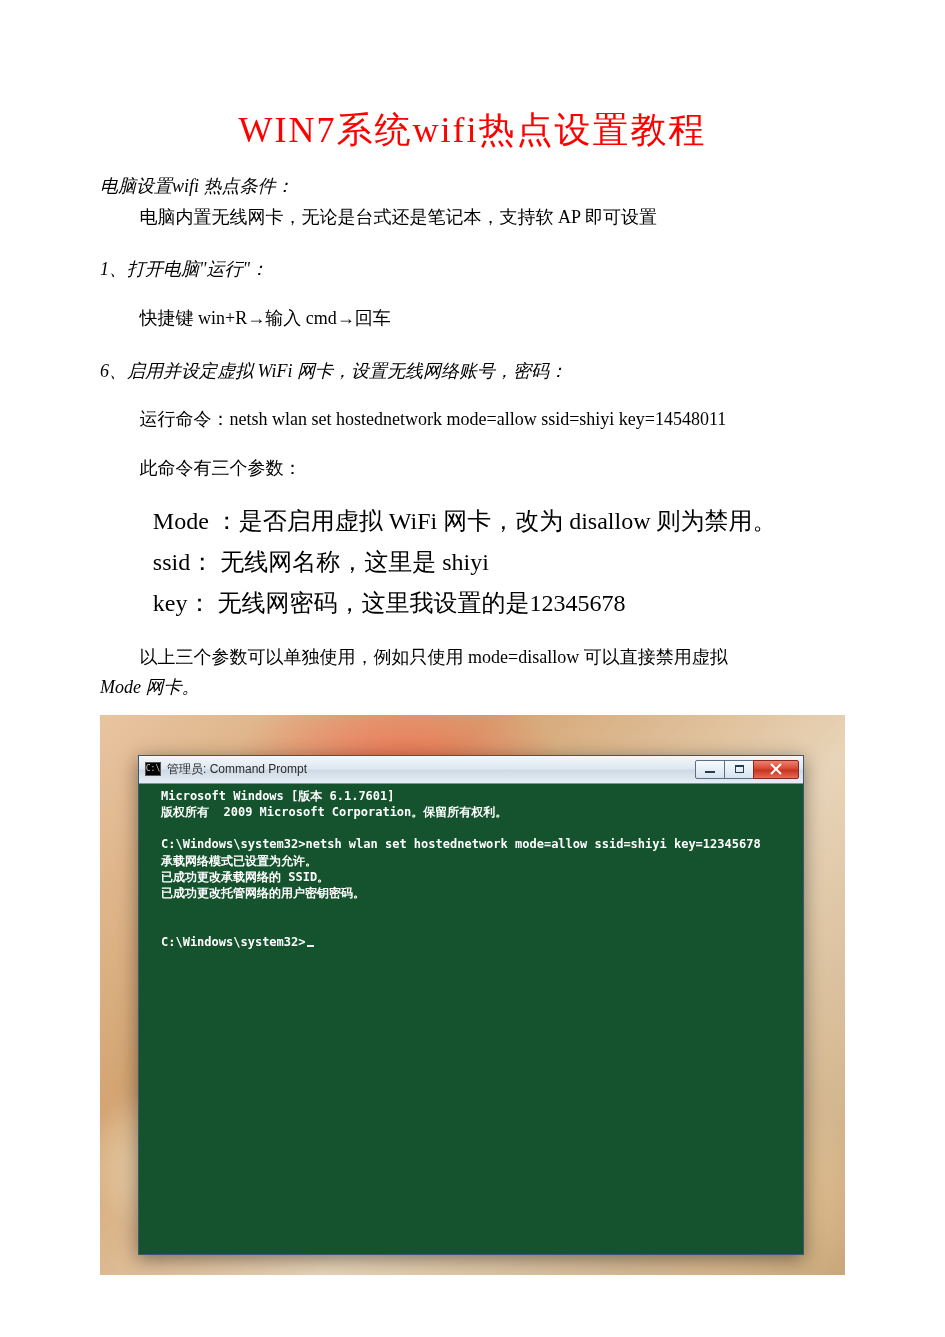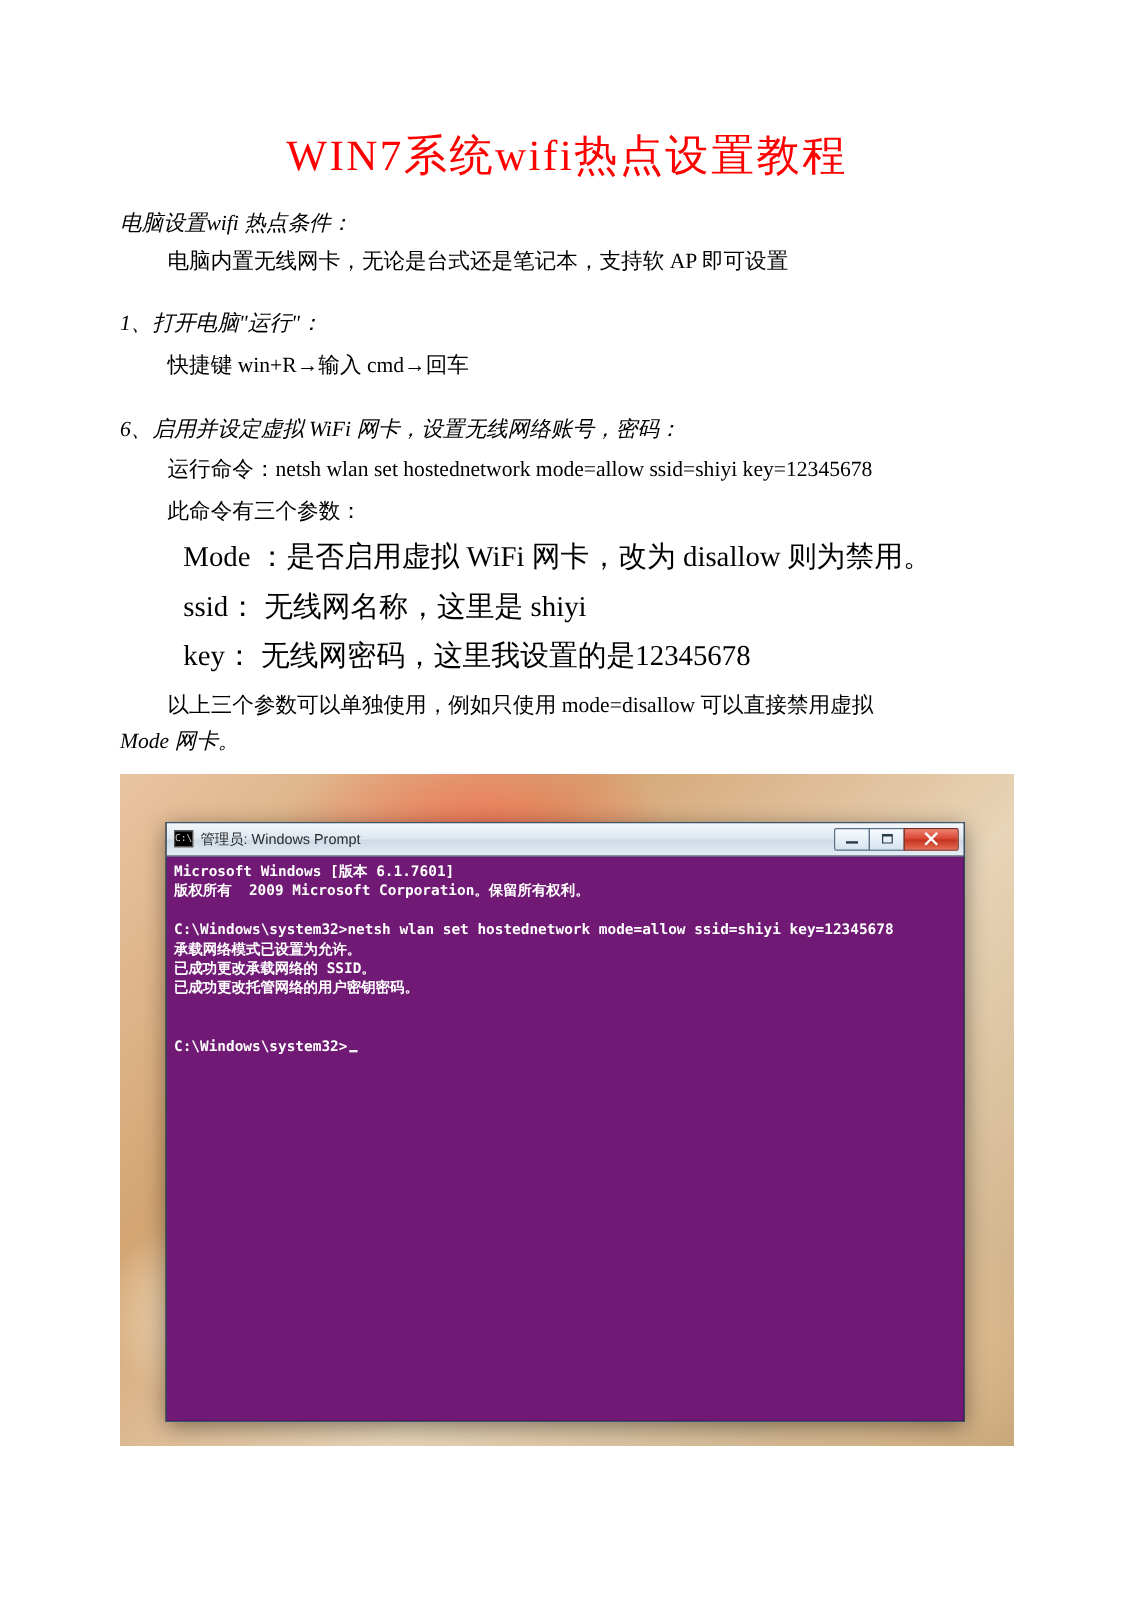--- a/index.html
+++ b/index.html
@@ -20,21 +20,21 @@
       color: #ff0000;
       font-family: "SimSun", "宋体", serif;
       margin-bottom: 10px;
       letter-spacing: 2px;
     }
     .sub-line { font-size: 18px; font-style: italic; }
     .indent-line { font-size: 18px; padding-left: 2.2em; }
     .para { font-size: 18px; text-indent: 2.2em; margin-top: 2px; }
     .param-line { font-size: 24px; padding-left: 2.2em; font-family: "Times New Roman", SimSun, serif; }
     .section-gap { margin-top: 22px; }
-    .small-gap { margin-top: 4px; }
+    .small-gap { margin-top: 18px; }
     .screenshot-wrap {
       margin-top: 12px;
       width: 745px;
       height: 560px;
       position: relative;
       background: linear-gradient(135deg, #e8c4a0 0%, #d4a573 30%, #e8d4b8 60%, #c9a87a 100%);
       overflow: hidden;
     }
     .desktop-overlay {
       position: absolute; inset: 0;
@@ -99,26 +99,26 @@
     .win-glyph-x {
       position: relative; width: 12px; height: 12px;
     }
     .win-glyph-x::before, .win-glyph-x::after {
       content: ""; position: absolute; left: 5px; top: -1px;
       width: 2px; height: 14px; background: #fff;
     }
     .win-glyph-x::before { transform: rotate(45deg); }
     .win-glyph-x::after { transform: rotate(-45deg); }
     .cmd-body {
-      background: #701a75;
+      background: #14532d;
       color: #eee;
       font-family: "NSimSun", "SimSun", "Consolas", monospace;
       font-size: 12px;
       line-height: 1.35;
-      padding: 4px 6px;
+      padding: 4px 22px;
       white-space: pre-wrap;
       word-break: break-all;
       height: 470px;
       overflow: hidden;
     }
     .cmd-body b { font-weight: bold; color: #fff; }
     .cursor {
       display: inline-block;
       width: 7px; height: 2px;
       background: #eee;
@@ -131,36 +131,36 @@
 
 <h1 class="title">WIN7系统wifi热点设置教程</h1>
 
 <div class="sub-line">电脑设置wifi 热点条件：</div>
 <div class="indent-line">电脑内置无线网卡，无论是台式还是笔记本，支持软 AP 即可设置</div>
 
 <div class="sub-line section-gap">1、打开电脑"运行"：</div>
 <div class="indent-line small-gap">快捷键 win+R→输入 cmd→回车</div>
 
 <div class="sub-line section-gap">6、启用并设定虚拟 WiFi 网卡，设置无线网络账号，密码：</div>
-<div class="indent-line small-gap">运行命令：netsh wlan set hostednetwork mode=allow ssid=shiyi key=12345678</div>
+<div class="indent-line small-gap">运行命令：netsh wlan set hostednetwork mode=allow ssid=shiyi key=14548011</div>
 <div class="indent-line small-gap">此命令有三个参数：</div>
 
 <div class="param-line small-gap">Mode ：是否启用虚拟 WiFi 网卡，改为 disallow 则为禁用。</div>
 <div class="param-line">ssid：  无线网名称，这里是 shiyi</div>
 <div class="param-line">key：  无线网密码，这里我设置的是12345678</div>
 
 <div class="para small-gap">以上三个参数可以单独使用，例如只使用 mode=disallow 可以直接禁用虚拟</div>
 <div class="sub-line">Mode 网卡。</div>
 
 <div class="screenshot-wrap">
   <div class="desktop-overlay"></div>
   <div class="cmd-window">
     <div class="cmd-titlebar">
       <span class="cmd-icon">C:\</span>
-      <span class="cmd-title-text">管理员: Windows Prompt</span>
+      <span class="cmd-title-text">管理员: Command Prompt</span>
       <span class="win-btns">
         <span class="win-btn min">
             <span class="win-glyph-min"></span>
           </span>
         <span class="win-btn max">
             <span class="win-glyph-max"></span>
           </span>
         <span class="win-btn close">
             <span class="win-glyph-x"></span>
           </span>

